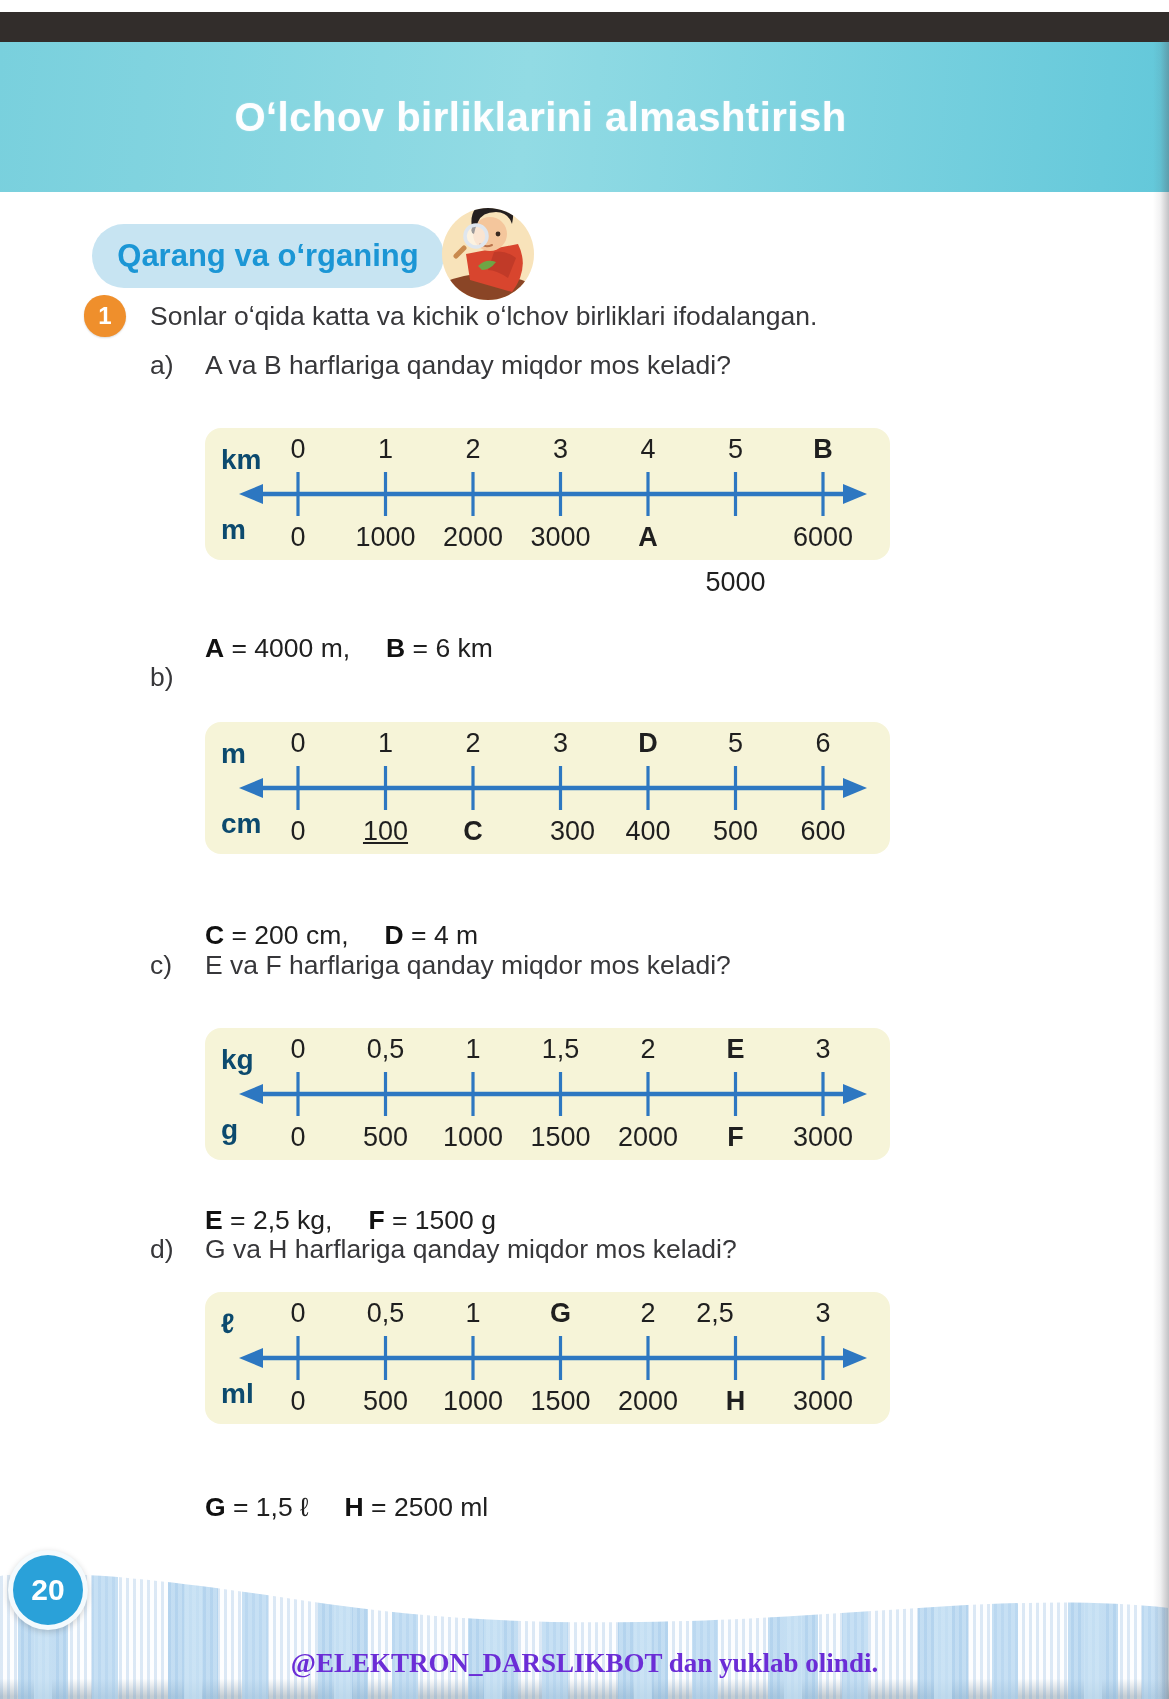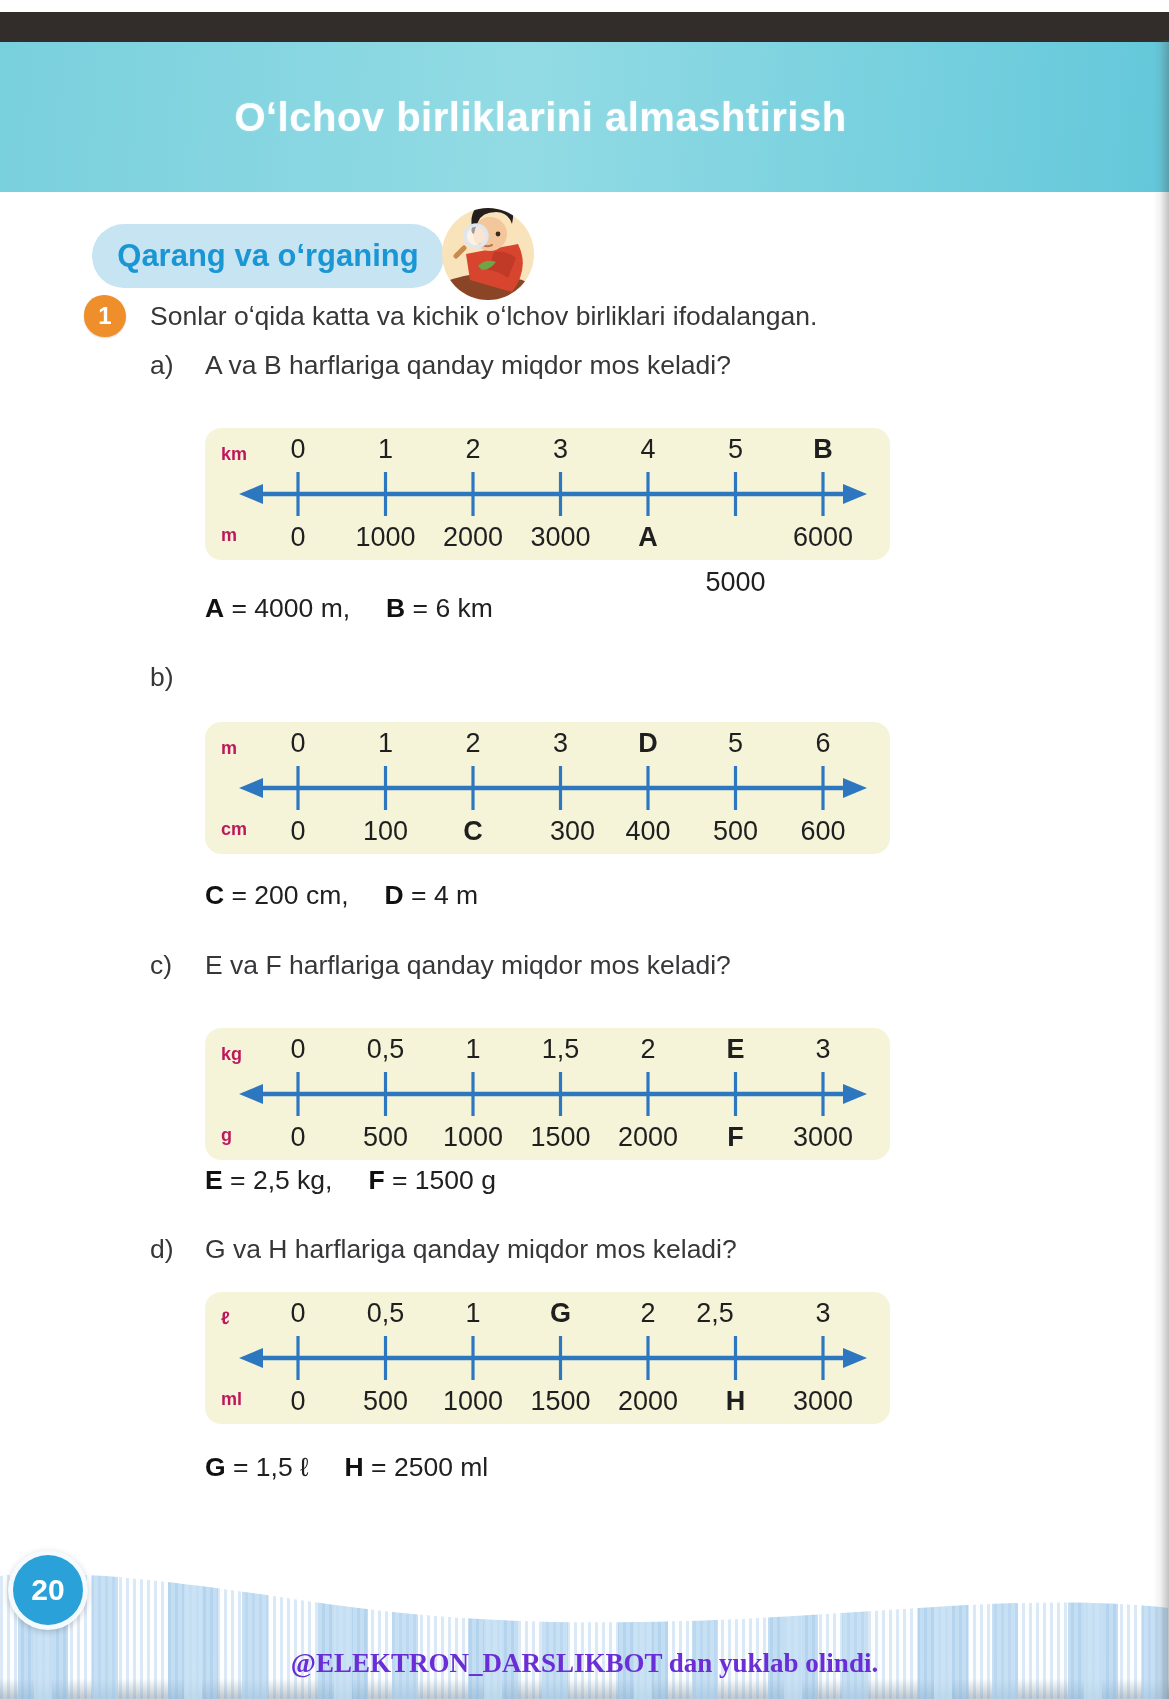--- a/index.html
+++ b/index.html
@@ -39,30 +39,30 @@
   
   .section{position:absolute;left:148px;width:780px;height:300px;}
   .sec0{top:350px}.sec1{top:662px}.sec2{top:950px}.sec3{top:1234px}
   .q-letter{position:absolute;left:2px;top:0;font-size:26.5px;color:#37373a;}
   .q-text{position:absolute;left:57px;top:0;font-size:26.5px;color:#37373a;}
   .nl-box{
     position:absolute;left:57px;width:685px;height:132px;
     background:#f6f4d8;border-radius:16px;
   }
   .sec0 .nl-box{top:78px}.sec1 .nl-box{top:60px}.sec2 .nl-box{top:78px}.sec3 .nl-box{top:58px}
-  .unit{position:absolute;left:16px;font-weight:700;color:#be185d;font-size:18px;}
+  .unit{position:absolute;left:16px;font-weight:700;color:#0c4a6e;font-size:28px;}
   .unit-top{top:16px}.unit-bottom{bottom:14px}
   .nl-svg{position:absolute;left:0;top:0;}
   .tick-label{
     position:absolute;transform:translateX(-50%);
     font-size:27px;color:#1f1f1f;white-space:nowrap;
   }
   .tick-label.top{top:6px}.tick-label.bottom{top:94px}
   .tick-label.bold{font-weight:700}
-  .answer{position:absolute;left:57px;font-size:26.5px;color:#202020;white-space:nowrap;}
+  .answer{position:absolute;left:57px;font-size:26.5px;color:#202020;white-space:nowrap;margin-top:40px;}
   .sec0 .answer{top:243px}.sec1 .answer{top:218px}.sec2 .answer{top:215px}.sec3 .answer{top:218px}
   .answer b{font-weight:700;color:#111;}
   .answer .gap{display:inline-block;width:36px;}
   
   .bottom-deco{position:absolute;left:0;top:1562px;width:100%;height:137px;overflow:hidden;}
   .deco-pattern{
     position:absolute;inset:0;background-color:#fdfeff;
     background-image:
       repeating-linear-gradient(90deg,
         rgba(140,185,225,0) 0 18px,
@@ -195,21 +195,21 @@
             <line x1="618" y1="44" x2="618" y2="88" stroke="#2d77c1" stroke-width="3.2"></line>
           </svg>
           <span class="tick-label top" style="left: 93px;">0</span>
           <span class="tick-label top" style="left: 180.5px;">1</span>
           <span class="tick-label top" style="left: 268px;">2</span>
           <span class="tick-label top" style="left: 355.5px;">3</span>
           <span class="tick-label top bold" style="left: 443px;">D</span>
           <span class="tick-label top" style="left: 530.5px;">5</span>
           <span class="tick-label top" style="left: 618px;">6</span>
           <span class="tick-label bottom" style="left: 93px;">0</span>
-          <span class="tick-label bottom" style="left: 180.5px;">100</span>
+          <span class="tick-label bottom" style="left: 180.5px; text-decoration: underline;">100</span>
           <span class="tick-label bottom bold" style="left: 268px;">C</span>
           <span class="tick-label bottom" style="left: 355.5px; margin-left: 12px;">300</span>
           <span class="tick-label bottom" style="left: 443px;">400</span>
           <span class="tick-label bottom" style="left: 530.5px;">500</span>
           <span class="tick-label bottom" style="left: 618px;">600</span>
         </div>
         <div class="answer"><b>C</b><span> = 200 cm,</span><span class="gap"></span><b>D</b><span> = 4 m</span></div>
       </div>
       <div class="section sec2">
         <span class="q-letter">c)</span>

